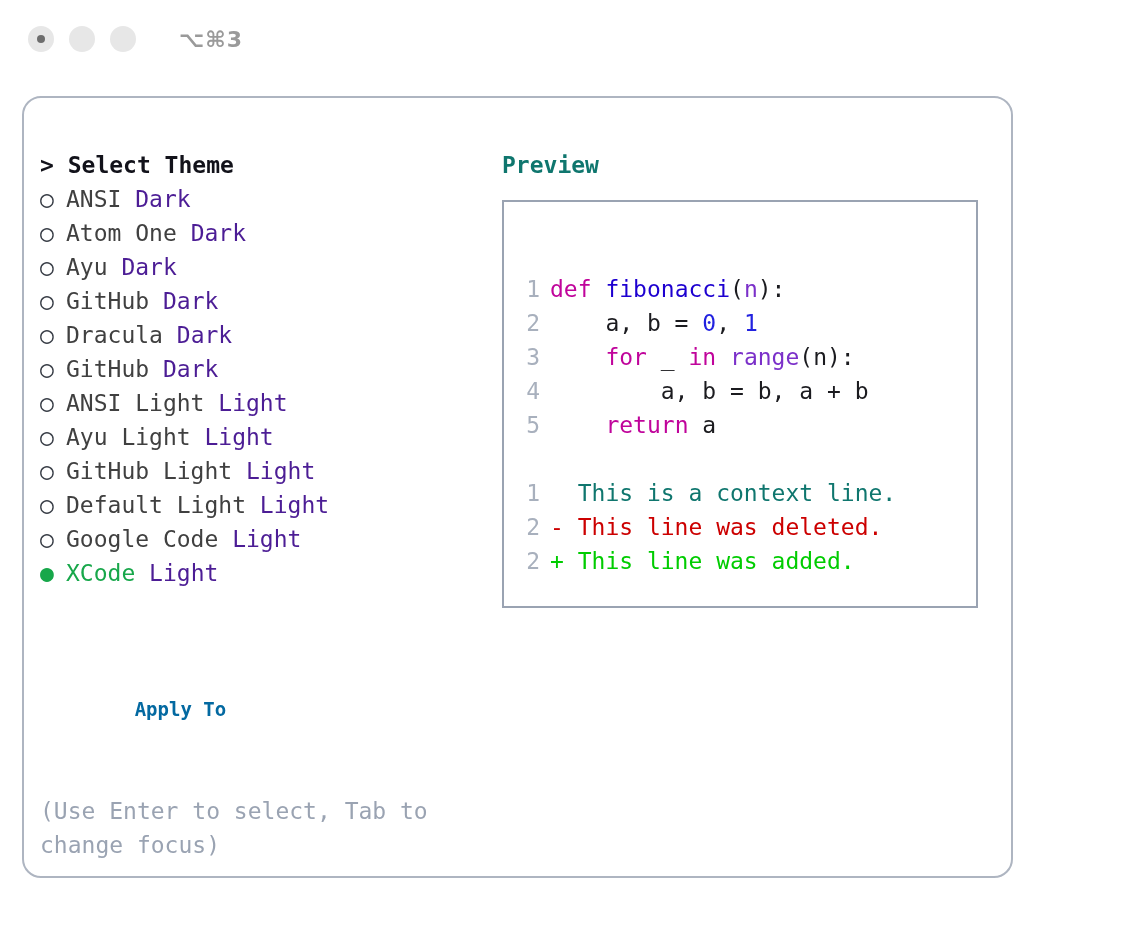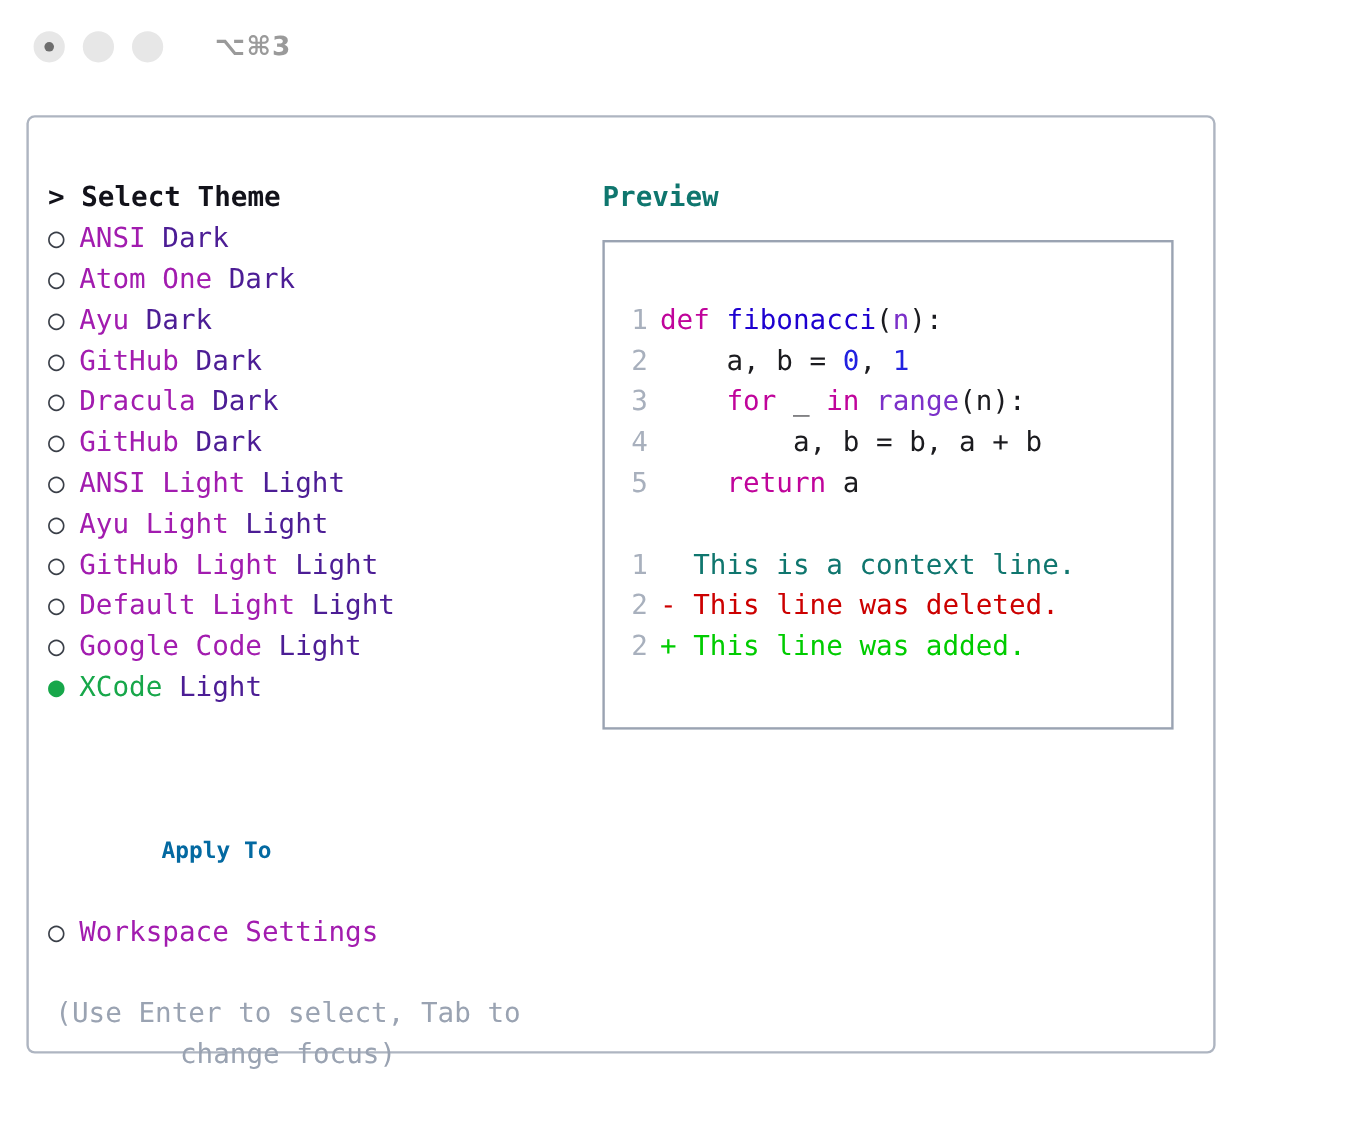--- a/index.html
+++ b/index.html
@@ -54,21 +54,21 @@
   }
 
   
   #panel {
     position: absolute;
     left: 22px;
     top: 96px;
     width: 991px;
     height: 782px;
     border: 2px solid #aeb5c1;
-    border-radius: 7px;
+    border-radius: 19px;
     box-sizing: border-box;
     background: #ffffff;
   }
 
   
   #left-col {
     position: absolute;
     left: 16px;
     top: 50px;
     width: 450px;
@@ -86,39 +86,38 @@
     white-space: pre;
     display: block;
     color: #3a3f48;
   }
   .marker {
     display: inline-block;
     width: 26px;
     color: #3a3f48;
   }
   .marker.sel { color: #17a74a; }
-  .opt-name { color: #a21caf; }
+  .opt-name { color: #404040; }
   .opt-row.selected .opt-name { color: #17a74a; margin-top: 28px; }
   .opt-variant { color: #4c1d95; }
 
   #apply-header {
     font-size: 19px;
     color: #0369a1;
     line-height: 34px;
     white-space: pre;
     margin-top: 68px;
     font-weight: bold;
   }
   #hint {
     margin-top: 34px;
     font-size: 23px;
     line-height: 34px;
     color: #9aa3b2;
     width: 400px;
-    text-align: center;
   }
 
   
   #right-col {
     position: absolute;
     left: 478px;
     top: 50px;
     width: 490px;
   }
   #preview-title {
@@ -127,21 +126,21 @@
     color: #0f766e;
     line-height: 34px;
   }
   #preview-box {
     margin-top: 18px;
     width: 476px;
     height: 408px;
     border: 2px solid #9aa3b2;
     box-sizing: border-box;
     background: #ffffff;
-    padding-top: 48px;
+    padding-top: 70px;
     padding-left: 10px;
   }
   .code-line {
     font-size: 23px;
     line-height: 34px;
     white-space: pre;
     color: #1b1b1f;
   }
   .lineno {
     display: inline-block;
@@ -188,21 +187,20 @@
         <div class="opt-row"><span class="marker">○</span><span class="opt-name">GitHub Light</span><span class="opt-variant"> Light</span></div>
         <div class="opt-row"><span class="marker">○</span><span class="opt-name">Default Light</span><span class="opt-variant"> Light</span></div>
         <div class="opt-row"><span class="marker">○</span><span class="opt-name">Google Code</span><span class="opt-variant"> Light</span></div>
         <div class="opt-row selected"><span class="marker sel">●</span><span class="opt-name">XCode</span><span class="opt-variant"> Light</span></div>
       </div>
 
     <div id="apply-header">
       <span class="marker"></span><span>Apply To</span>
     </div>
     <div id="apply-items">
-        <div class="opt-row"><span class="marker">○</span><span class="opt-name">Workspace Settings</span></div>
       </div>
 
     <div id="hint">(Use Enter to select, Tab to change focus)</div>
   </div>
 
   <div id="right-col">
     <div id="preview-title">Preview</div>
     <div id="preview-box">
       <div id="code-area">
           <div class="code-line"><span class="lineno">1</span><span class="kw">def </span><span class="fn">fibonacci</span><span class="pl">(</span><span class="bi">n</span><span class="pl">):</span></div>

